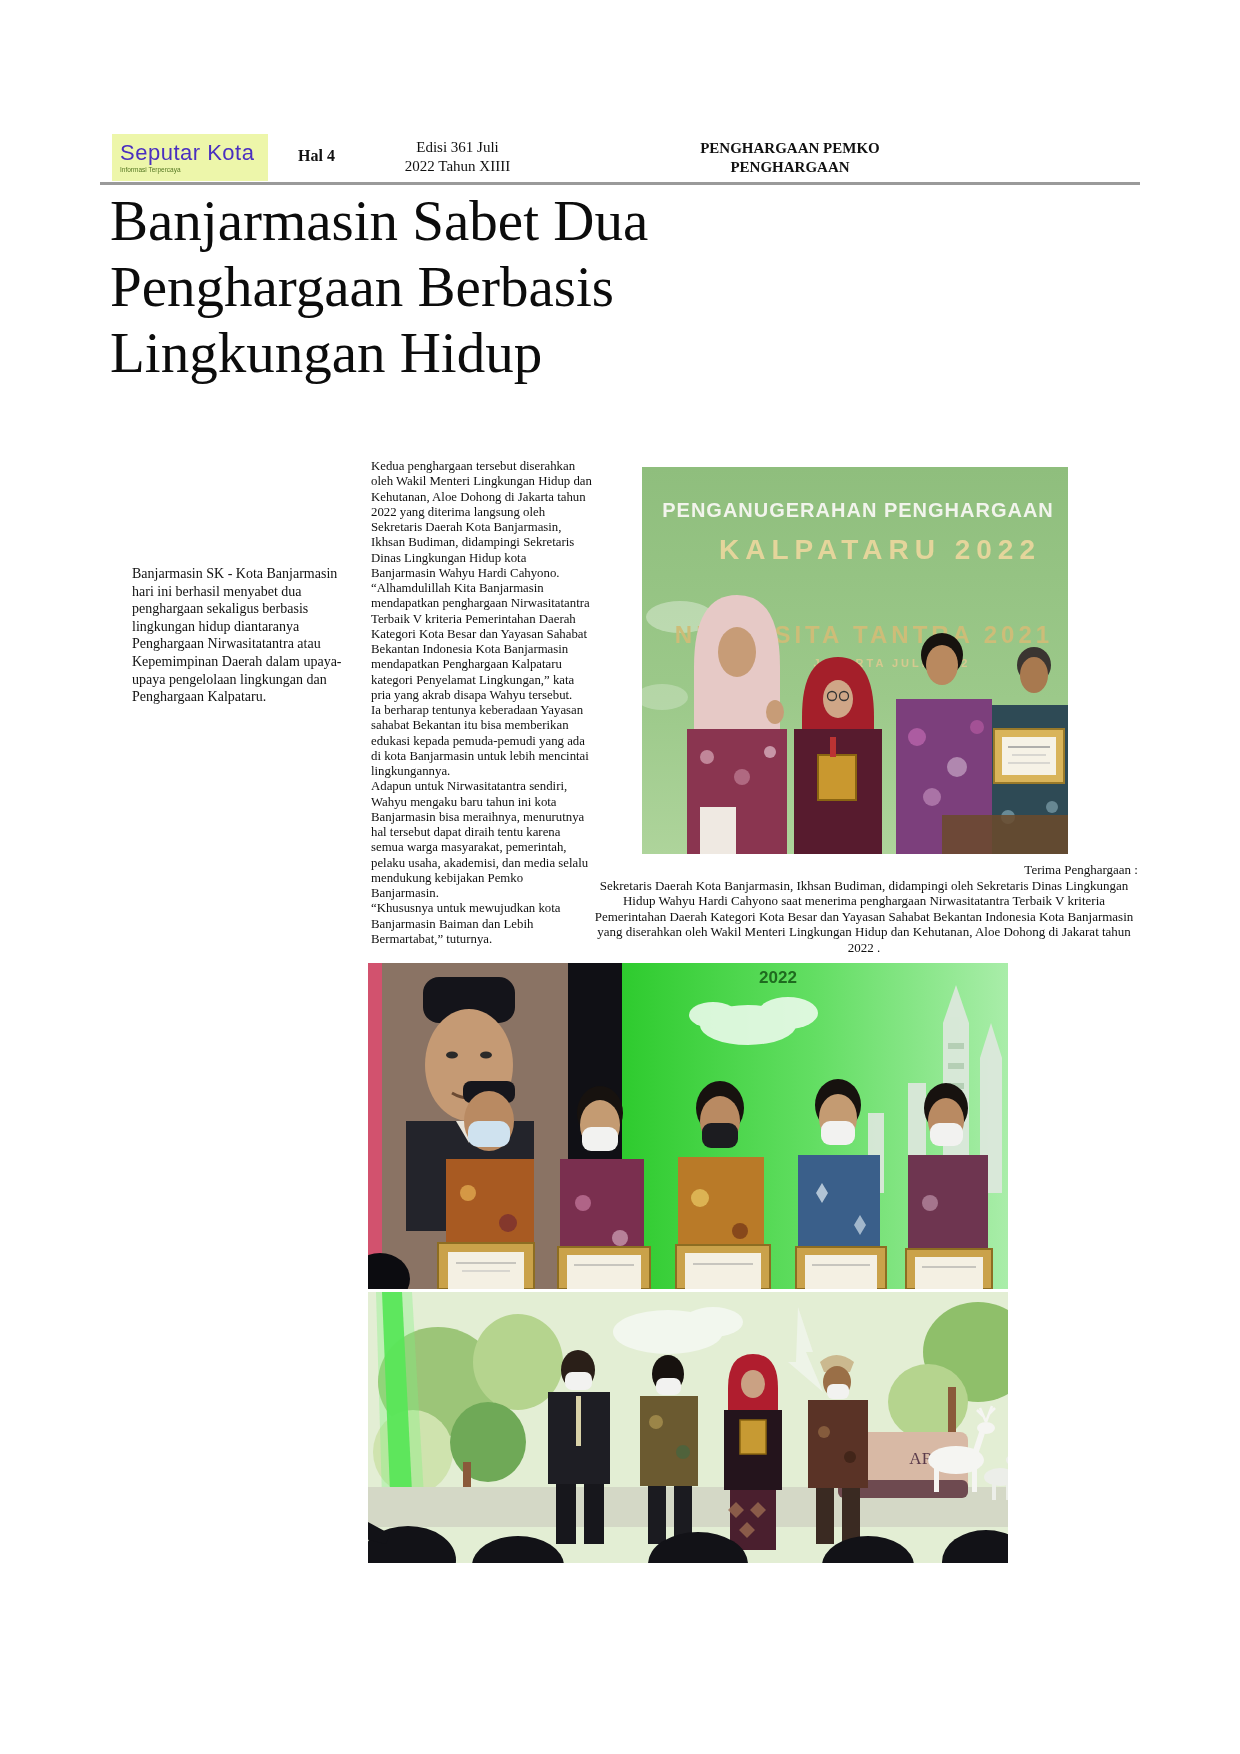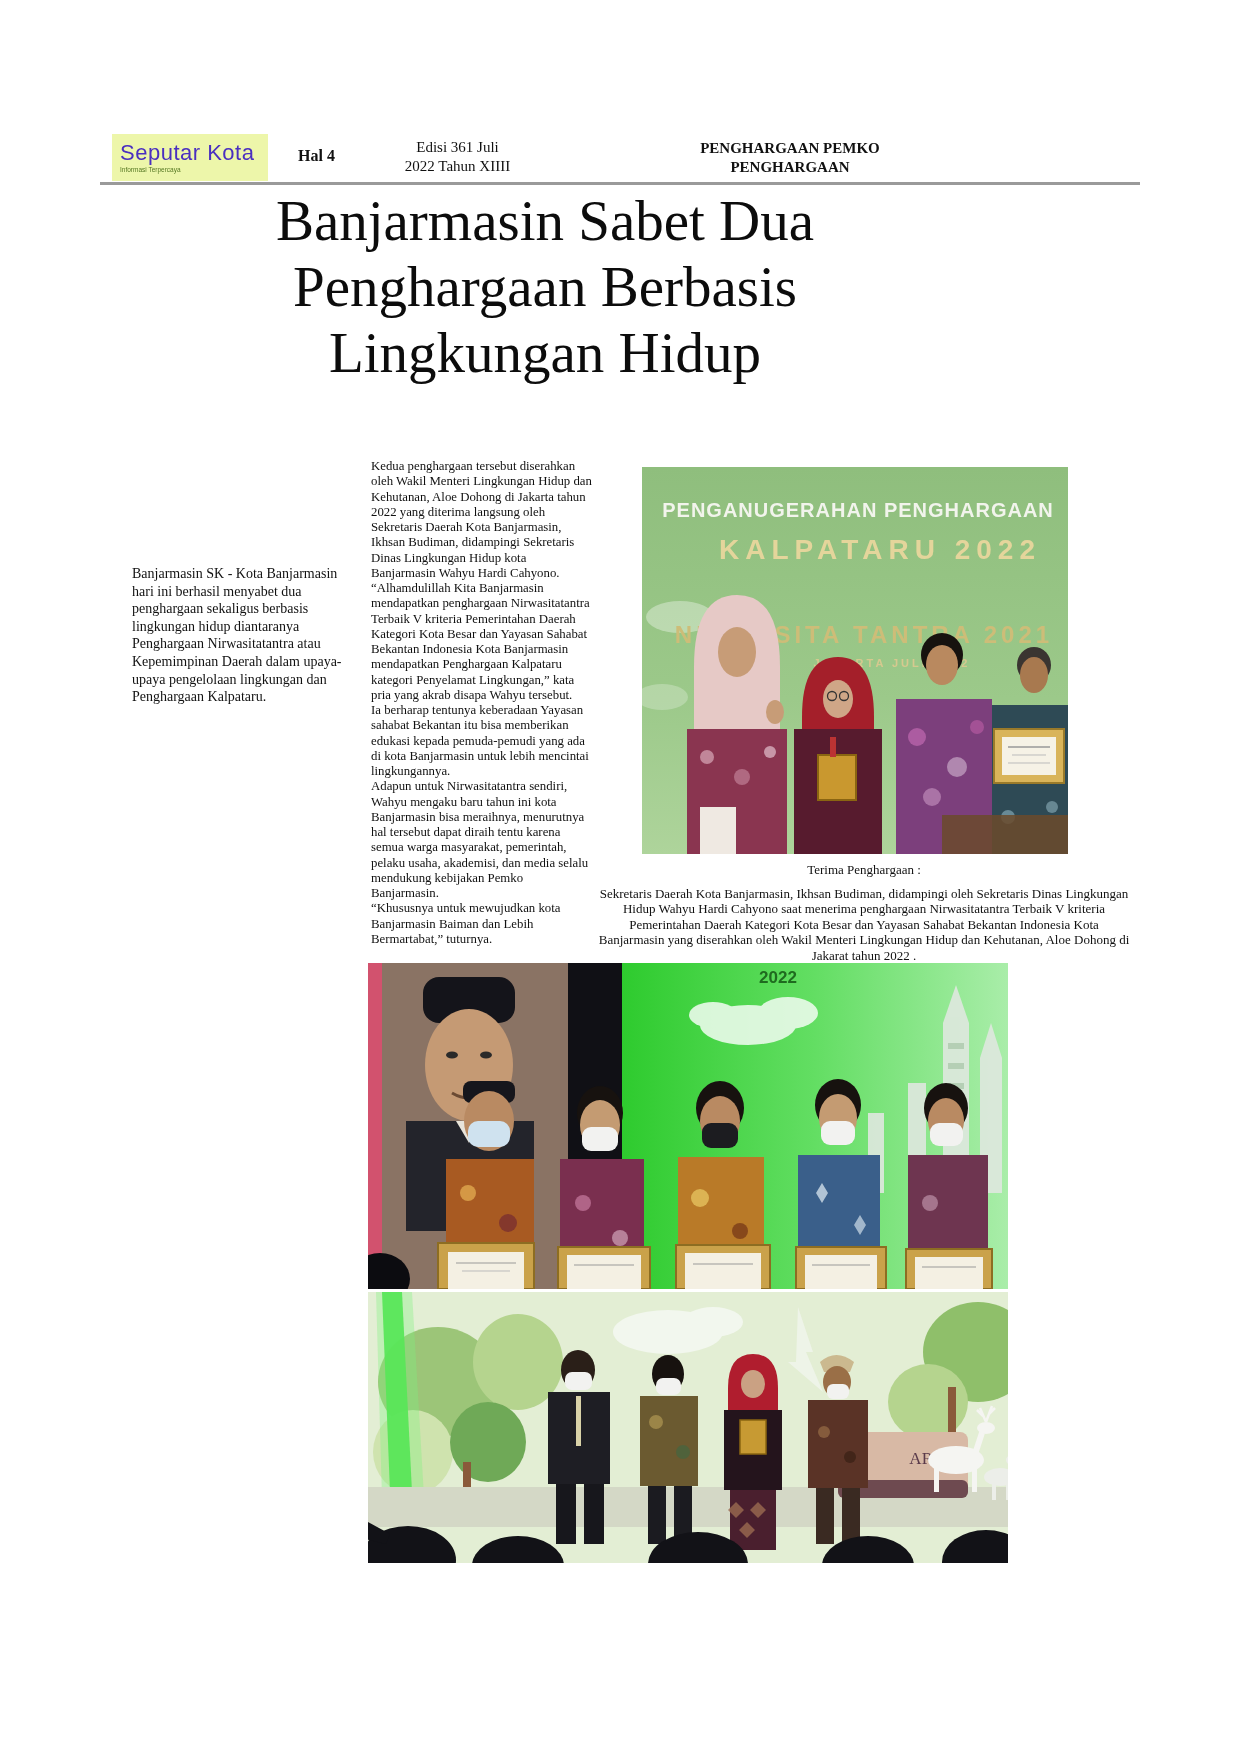--- a/index.html
+++ b/index.html
@@ -12,31 +12,31 @@
   .logo-box{left:112px;top:134px;width:156px;height:47px;background:#edf6aa;
     display:flex;flex-direction:column;justify-content:center;padding-left:8px;box-sizing:border-box;}
   .logo-title{font-family:"Liberation Sans",sans-serif;font-weight:normal;font-size:22px;
     color:#4a2fc0;letter-spacing:.5px;line-height:1;}
   .logo-sub{font-family:"Liberation Sans",sans-serif;font-size:6.5px;color:#557722;margin-top:2px;}
   .hal{left:298px;top:147px;font-weight:bold;font-size:16px;}
   .edition{left:385px;top:138px;width:145px;text-align:center;font-size:15px;line-height:1.25;font-family:Liberation Serif, serif;}
   .advertorial{left:655px;top:139px;width:270px;text-align:center;font-weight:bold;font-size:15px;line-height:1.25;}
   .rule{left:100px;top:182px;width:1040px;height:3px;background:#9a9a9a;}
   
-  .headline{left:110px;top:188px;width:870px;text-align:center;font-size:57px;line-height:66px;color:#0c0c0c;}
+  .headline{left:110px;top:188px;width:870px;font-size:57px;line-height:66px;color:#0c0c0c;}
   
   .lead-col{left:132px;top:565px;width:213px;font-size:14px;line-height:17.6px;text-align:left;}
   .mid-col{left:371px;top:459px;width:223px;font-size:12.8px;line-height:15.25px;}
   .mid-col p{margin:0;}
   
   .photo{overflow:hidden;padding-left:20px;}
   .photo svg{display:block;}
   .caption{left:590px;top:862px;width:548px;text-align:center;font-size:13px;line-height:15.5px;}
-  .caption-title{margin:0;}
-  .caption-body{margin:8px;}
+  .caption-title{margin:0;text-align:right;}
+  .caption-body{margin:0;}
 </style>
 </head>
 <body>
 
 <div class="page">
 
   <div class="abs logo-box">
     <div class="logo-title">Seputar Kota</div>
     <div class="logo-sub">Informasi Terpercaya</div>
   </div>

